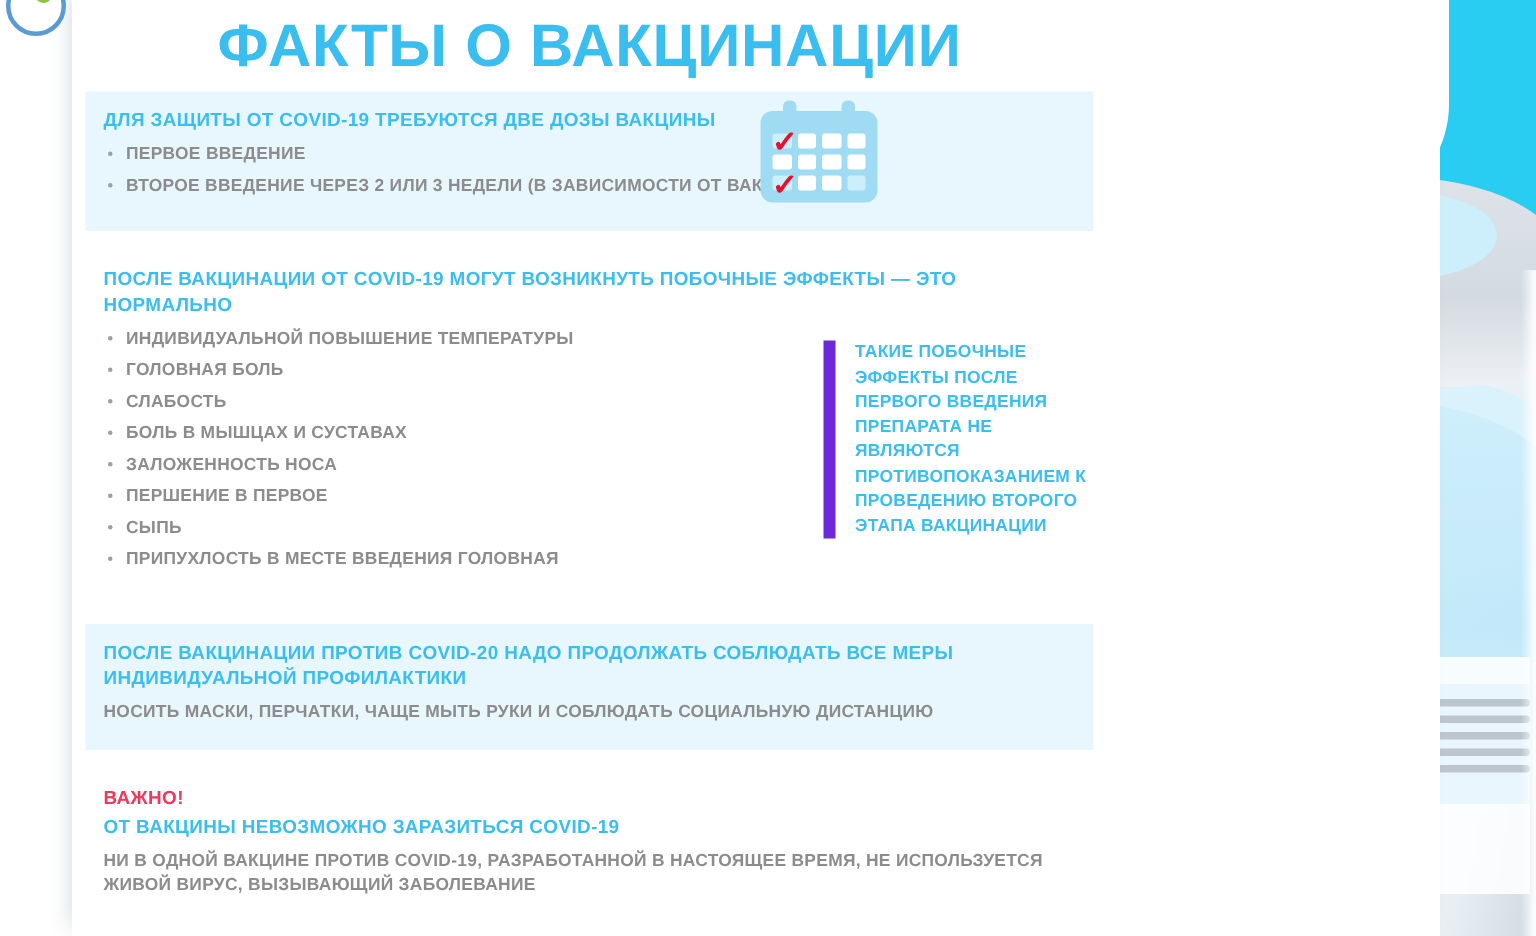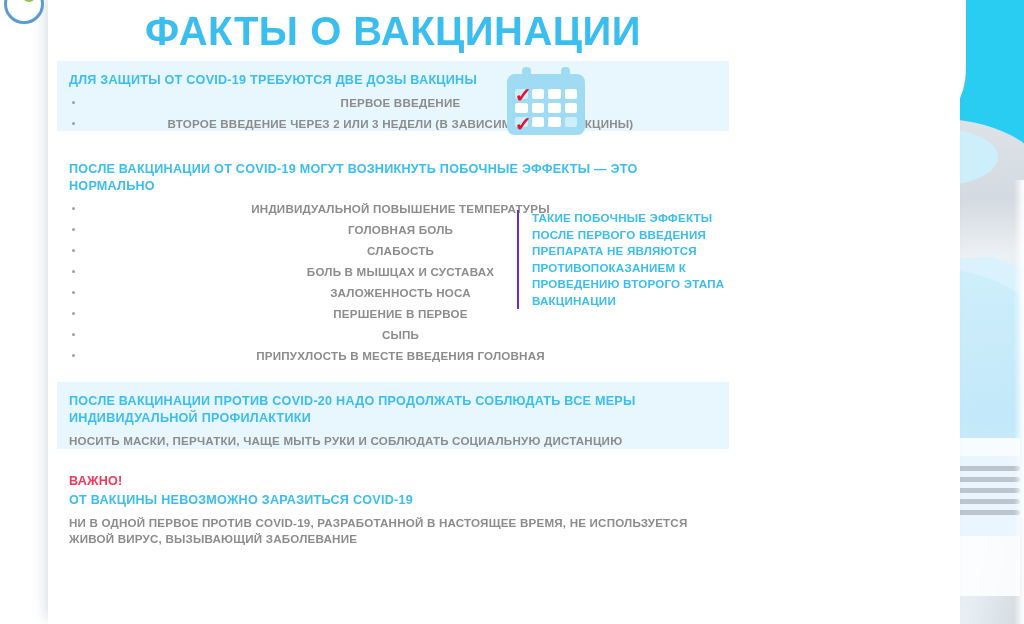--- a/index.html
+++ b/index.html
@@ -271,21 +271,21 @@
     font-size: 40px;
     line-height: 44px;
     font-weight: bold;
     letter-spacing: .5px;
     color: #3ABEF0;
   }
 
   .panel {
     width: 672px;
     background: #E8F7FD;
-    padding: 11px 12px 0 12px;
+    padding: 11px 12px 17px 12px;
     box-sizing: border-box;
     position: relative;
   }
   .panel.plain {
     background: transparent;
   }
   .gap {
     height: 13px;
   }
 
@@ -299,21 +299,20 @@
   }
   .sec-head.red {
     color: #F4365A;
     margin-bottom: 2px;
   }
 
   ul.list {
     margin: 0;
     padding: 0;
     list-style: none;
-    text-align: center;
   }
   ul.list li {
     position: relative;
     padding-left: 15px;
     margin: 0 0 6px 0;
     font-size: 11.6px;
     line-height: 15px;
     font-weight: bold;
     letter-spacing: .2px;
     color: #8C8C8C;
@@ -333,22 +332,23 @@
     margin: 0;
     font-size: 11.6px;
     line-height: 16px;
     font-weight: bold;
     letter-spacing: .2px;
     color: #8C8C8C;
   }
 
   .callout {
     position: absolute;
-    border-left: 2px solid #6d28d9;
+    border-left: 8px solid #6d28d9;
     padding-left: 13px;
+    margin-left: 32px;
   }
   .callout p {
     margin: 0;
     font-size: 11.6px;
     line-height: 16.5px;
     font-weight: bold;
     letter-spacing: .2px;
     color: #3ABEF0;
   }
   .callout-side-effects {
@@ -515,18 +515,18 @@
   <section class="panel">
     <h2 class="sec-head">ПОСЛЕ ВАКЦИНАЦИИ ПРОТИВ COVID-20 НАДО ПРОДОЛЖАТЬ СОБЛЮДАТЬ ВСЕ МЕРЫ ИНДИВИДУАЛЬНОЙ ПРОФИЛАКТИКИ</h2>
     <p class="body-text">НОСИТЬ МАСКИ, ПЕРЧАТКИ, ЧАЩЕ МЫТЬ РУКИ И СОБЛЮДАТЬ СОЦИАЛЬНУЮ ДИСТАНЦИЮ</p>
   </section>
 
   <div class="gap"></div>
 
   <section class="panel plain">
     <h2 class="sec-head red">ВАЖНО!</h2>
     <h2 class="sec-head">ОТ ВАКЦИНЫ НЕВОЗМОЖНО ЗАРАЗИТЬСЯ COVID-19</h2>
-    <p class="body-text">НИ В ОДНОЙ ПЕРВОЕ ПРОТИВ COVID-19, РАЗРАБОТАННОЙ В НАСТОЯЩЕЕ ВРЕМЯ, НЕ ИСПОЛЬЗУЕТСЯ ЖИВОЙ ВИРУС, ВЫЗЫВАЮЩИЙ ЗАБОЛЕВАНИЕ</p>
+    <p class="body-text">НИ В ОДНОЙ ВАКЦИНЕ ПРОТИВ COVID-19, РАЗРАБОТАННОЙ В НАСТОЯЩЕЕ ВРЕМЯ, НЕ ИСПОЛЬЗУЕТСЯ ЖИВОЙ ВИРУС, ВЫЗЫВАЮЩИЙ ЗАБОЛЕВАНИЕ</p>
   </section>
 
   <div class="gap"></div>
 
 </div>
 
 </body></html>

